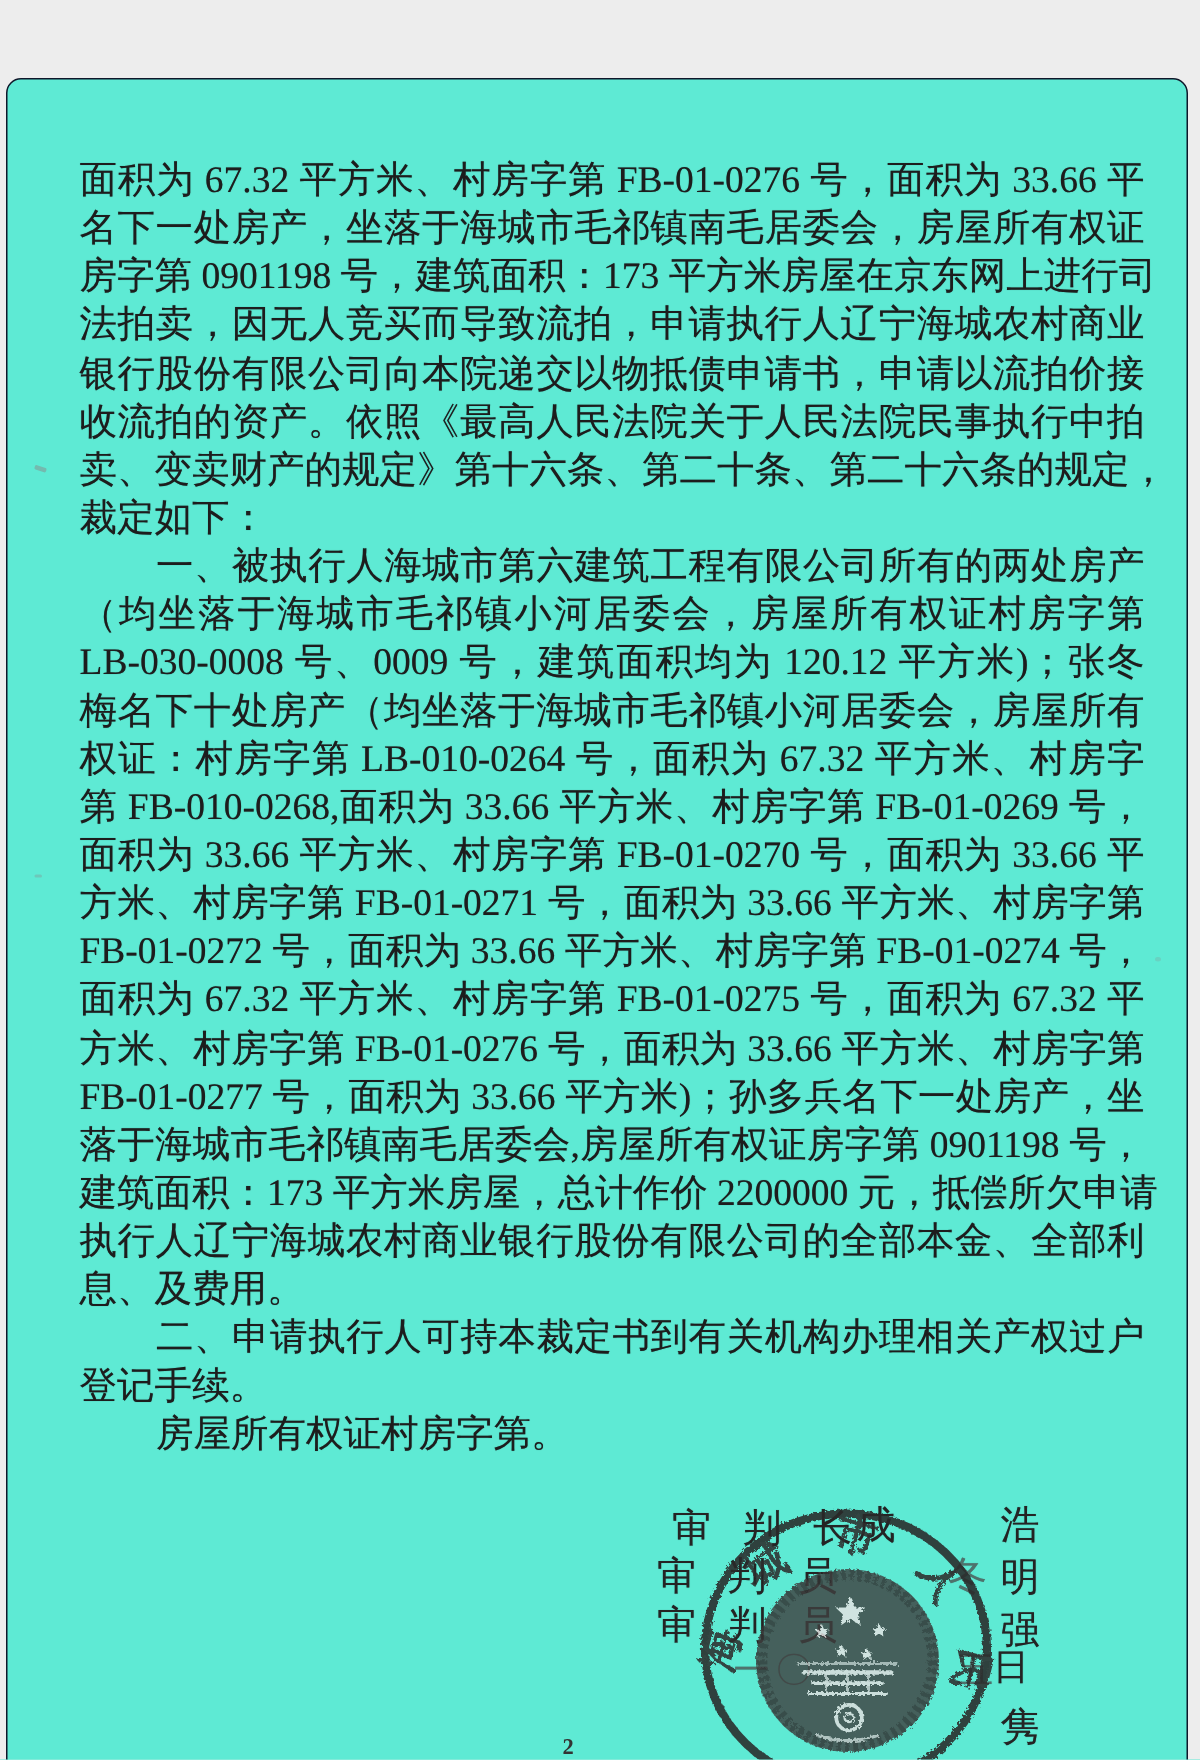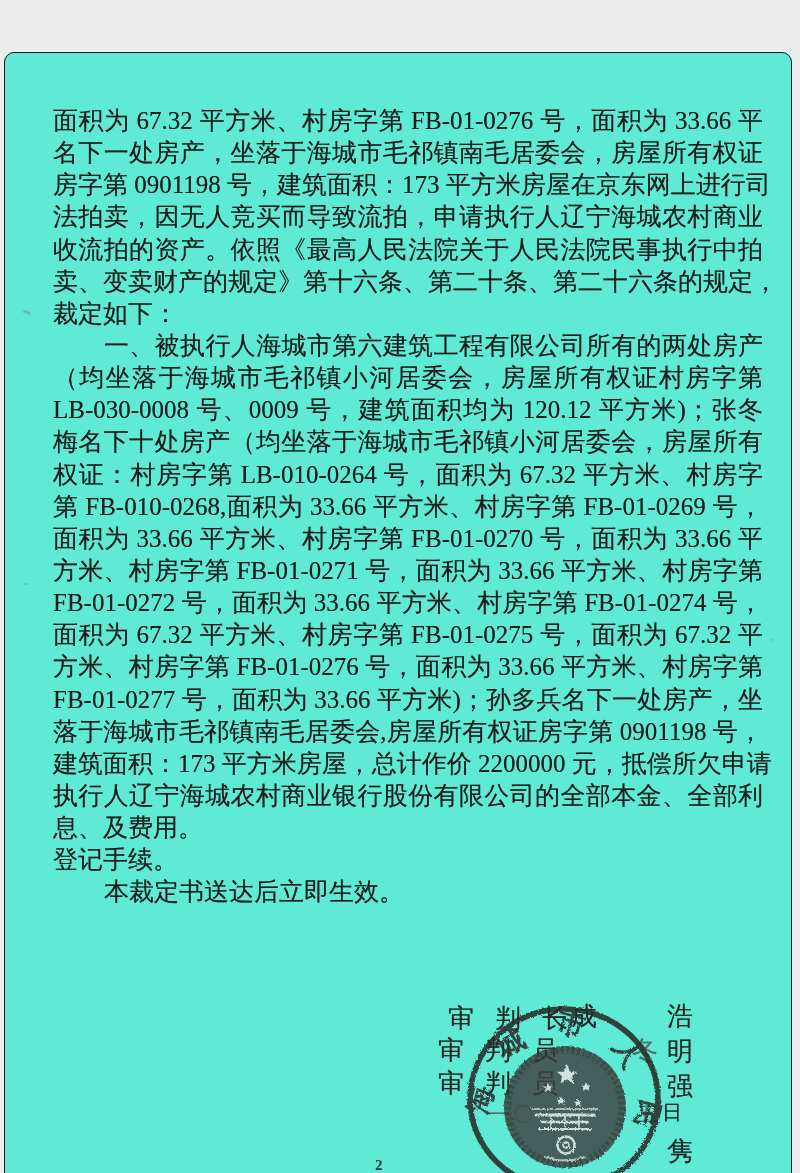--- a/index.html
+++ b/index.html
@@ -25,21 +25,21 @@
     text-shadow:0 0 0.5px rgba(20,20,20,.55);
   }
   .line.short{text-align-last:left;}
   .line.ind{padding-left:51px;width:659px;}
   .sigchar{
     position:absolute;font-size:26px;line-height:27px;color:#242424;
     white-space:pre;text-shadow:0 0 0.5px rgba(20,20,20,.5);
   }
   .role{letter-spacing:21px;}
   .ghost{color:#4a4a4a;opacity:.75;}
-  .datebit{font-size:20px;}
+  .datebit{font-size:24px;}
   .pagenum{
     position:absolute;left:370px;top:1104px;
     font-size:15px;font-weight:bold;color:#333;
   }
   .seal{position:absolute;left:449px;top:938px;z-index:3;}
   .under-seal{z-index:1;}
   .speck{position:absolute;background:#8a8a8a;border-radius:1px;}
   .sp1{left:18px;top:258px;width:8px;height:3px;opacity:.5;transform:rotate(18deg);}
   .sp2{left:18px;top:530px;width:5px;height:2px;opacity:.35;}
   .sp3{left:765px;top:585px;width:4px;height:3px;opacity:.25;border-radius:50%;}
@@ -47,41 +47,43 @@
 </head>
 <body>
 
 <div class="page">
 
   <div class="bodytext">
     <div class="line">面积为 67.32 平方米、村房字第 FB-01-0276 号，面积为 33.66 平</div>
     <div class="line">名下一处房产，坐落于海城市毛祁镇南毛居委会，房屋所有权证</div>
     <div class="line">房字第 0901198 号，建筑面积：173 平方米房屋在京东网上进行司</div>
     <div class="line">法拍卖，因无人竞买而导致流拍，申请执行人辽宁海城农村商业</div>
+    <div class="line">银行股份有限公司向本院递交以物抵债申请书，申请以流拍价接</div>
     <div class="line">收流拍的资产。依照《最高人民法院关于人民法院民事执行中拍</div>
     <div class="line">卖、变卖财产的规定》第十六条、第二十条、第二十六条的规定，</div>
     <div class="line short">裁定如下：</div>
     <div class="line ind">一、被执行人海城市第六建筑工程有限公司所有的两处房产</div>
     <div class="line">（均坐落于海城市毛祁镇小河居委会，房屋所有权证村房字第</div>
     <div class="line">LB-030-0008 号、0009 号，建筑面积均为 120.12 平方米)；张冬</div>
     <div class="line">梅名下十处房产（均坐落于海城市毛祁镇小河居委会，房屋所有</div>
     <div class="line">权证：村房字第 LB-010-0264 号，面积为 67.32 平方米、村房字</div>
     <div class="line">第 FB-010-0268,面积为 33.66 平方米、村房字第 FB-01-0269 号，</div>
     <div class="line">面积为 33.66 平方米、村房字第 FB-01-0270 号，面积为 33.66 平</div>
     <div class="line">方米、村房字第 FB-01-0271 号，面积为 33.66 平方米、村房字第</div>
     <div class="line">FB-01-0272 号，面积为 33.66 平方米、村房字第 FB-01-0274 号，</div>
     <div class="line">面积为 67.32 平方米、村房字第 FB-01-0275 号，面积为 67.32 平</div>
     <div class="line">方米、村房字第 FB-01-0276 号，面积为 33.66 平方米、村房字第</div>
     <div class="line">FB-01-0277 号，面积为 33.66 平方米)；孙多兵名下一处房产，坐</div>
     <div class="line">落于海城市毛祁镇南毛居委会,房屋所有权证房字第 0901198 号，</div>
     <div class="line">建筑面积：173 平方米房屋，总计作价 2200000 元，抵偿所欠申请</div>
     <div class="line">执行人辽宁海城农村商业银行股份有限公司的全部本金、全部利</div>
     <div class="line short">息、及费用。</div>
+    <div class="line ind">二、申请执行人可持本裁定书到有关机构办理相关产权过户</div>
     <div class="line short">登记手续。</div>
-    <div class="line ind short">本裁定书送达后立即生效。</div>
+    <div class="line ind short">房屋所有权证村房字第。</div>
   </div>
 
   <span class="sigchar role under-seal" style="left:443px;top:952px;">审判长</span>
   <span class="sigchar" style="left:566px;top:950px;">成</span>
   <span class="sigchar" style="left:662px;top:950px;">浩</span>
 
   <span class="sigchar role under-seal" style="left:433px;top:984px;">审判员</span>
   <span class="sigchar ghost under-seal" style="left:627px;top:984px;">冬</span>
   <span class="sigchar" style="left:662px;top:985px;">明</span>
 

